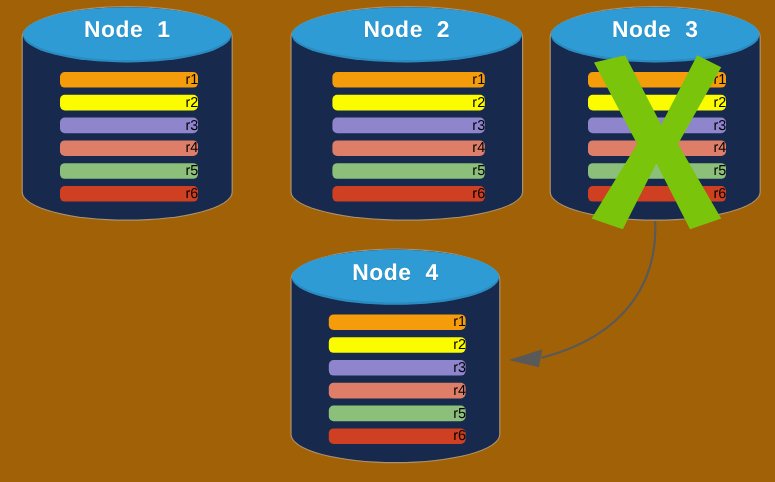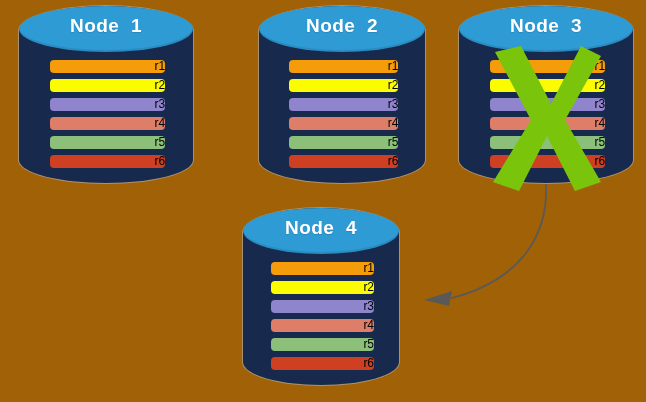--- a/index.html
+++ b/index.html
@@ -99,21 +99,21 @@
     <div class="rows">
       <div class="row" style="background:#f59c0b">r1</div>
       <div class="row" style="background:#fcfc00">r2</div>
       <div class="row" style="background:#8e85cd">r3</div>
       <div class="row" style="background:#de7e69">r4</div>
       <div class="row" style="background:#8cc07a">r5</div>
       <div class="row" style="background:#cf3f22">r6</div>
     </div>
   </div>
 
-  <div class="node" style="left:259px; top:6px; width:166px; height:177px;">
+  <div class="node" style="left:243px; top:6px; width:192px; height:177px;">
     <div class="cyl-body"></div>
     <div class="cyl-top"></div>
     <div class="cyl-title">Node  2</div>
     <div class="rows">
       <div class="row" style="background:#f59c0b">r1</div>
       <div class="row" style="background:#fcfc00">r2</div>
       <div class="row" style="background:#8e85cd">r3</div>
       <div class="row" style="background:#de7e69">r4</div>
       <div class="row" style="background:#8cc07a">r5</div>
       <div class="row" style="background:#cf3f22">r6</div>
@@ -131,21 +131,21 @@
       <div class="row" style="background:#de7e69">r4</div>
       <div class="row" style="background:#8cc07a">r5</div>
       <div class="row" style="background:#cf3f22">r6</div>
     </div>
   </div>
 
   <svg class="x-mark" style="left:489px; top:46px; width:112px; height:145px;" viewBox="0 0 112 145">
     <polygon points="6,6 32,0 62,58 92,0 112,10 76,74 112,136 86,145 58,90 30,145 4,136 42,74" fill="#7ac50c"></polygon>
   </svg>
 
-  <div class="node" style="left:243px; top:208px; width:156px; height:177px;">
+  <div class="node" style="left:243px; top:208px; width:173px; height:177px;">
     <div class="cyl-body"></div>
     <div class="cyl-top"></div>
     <div class="cyl-title">Node  4</div>
     <div class="rows">
       <div class="row" style="background:#f59c0b">r1</div>
       <div class="row" style="background:#fcfc00">r2</div>
       <div class="row" style="background:#8e85cd">r3</div>
       <div class="row" style="background:#de7e69">r4</div>
       <div class="row" style="background:#8cc07a">r5</div>
       <div class="row" style="background:#cf3f22">r6</div>

